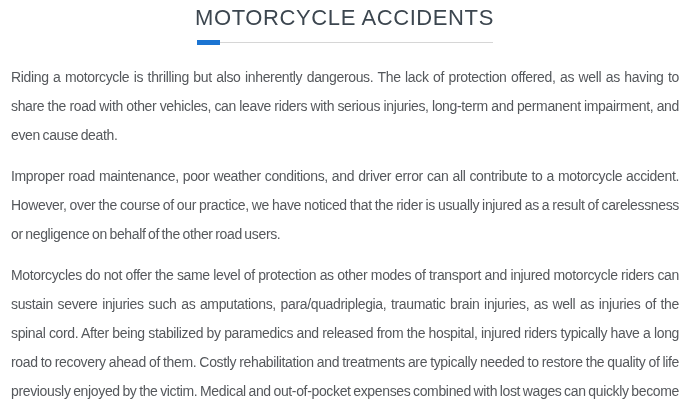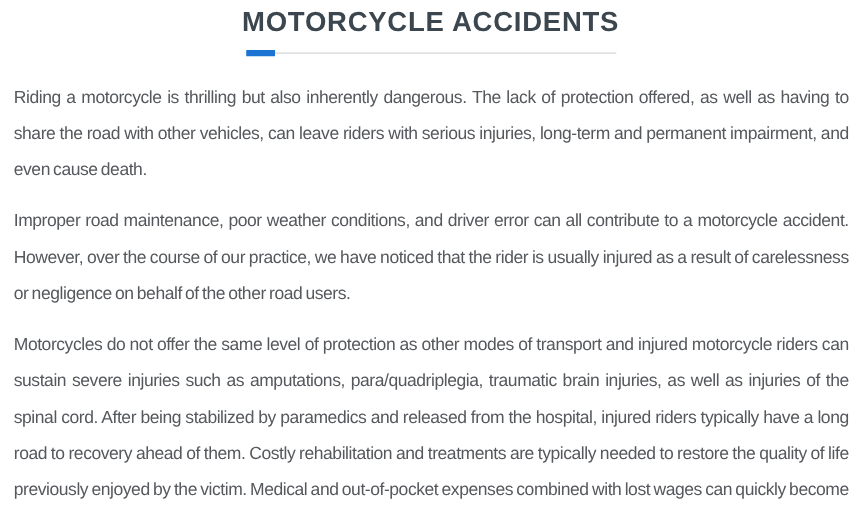--- a/index.html
+++ b/index.html
@@ -17,21 +17,21 @@
     width: 100%;
     height: 100%;
   }
   .header {
     padding-top: 5px;
   }
   .page-title {
     margin: 0;
     text-align: center;
     font-size: 22px;
-    font-weight: 700;
+    font-weight: 400;
     letter-spacing: 0.6px;
     line-height: 1.2;
     color: var(--heading-color, #3c464f);
   }
   .title-divider {
     position: relative;
     width: 296px;
     height: 5px;
     margin: 9px auto 0 auto;
   }

